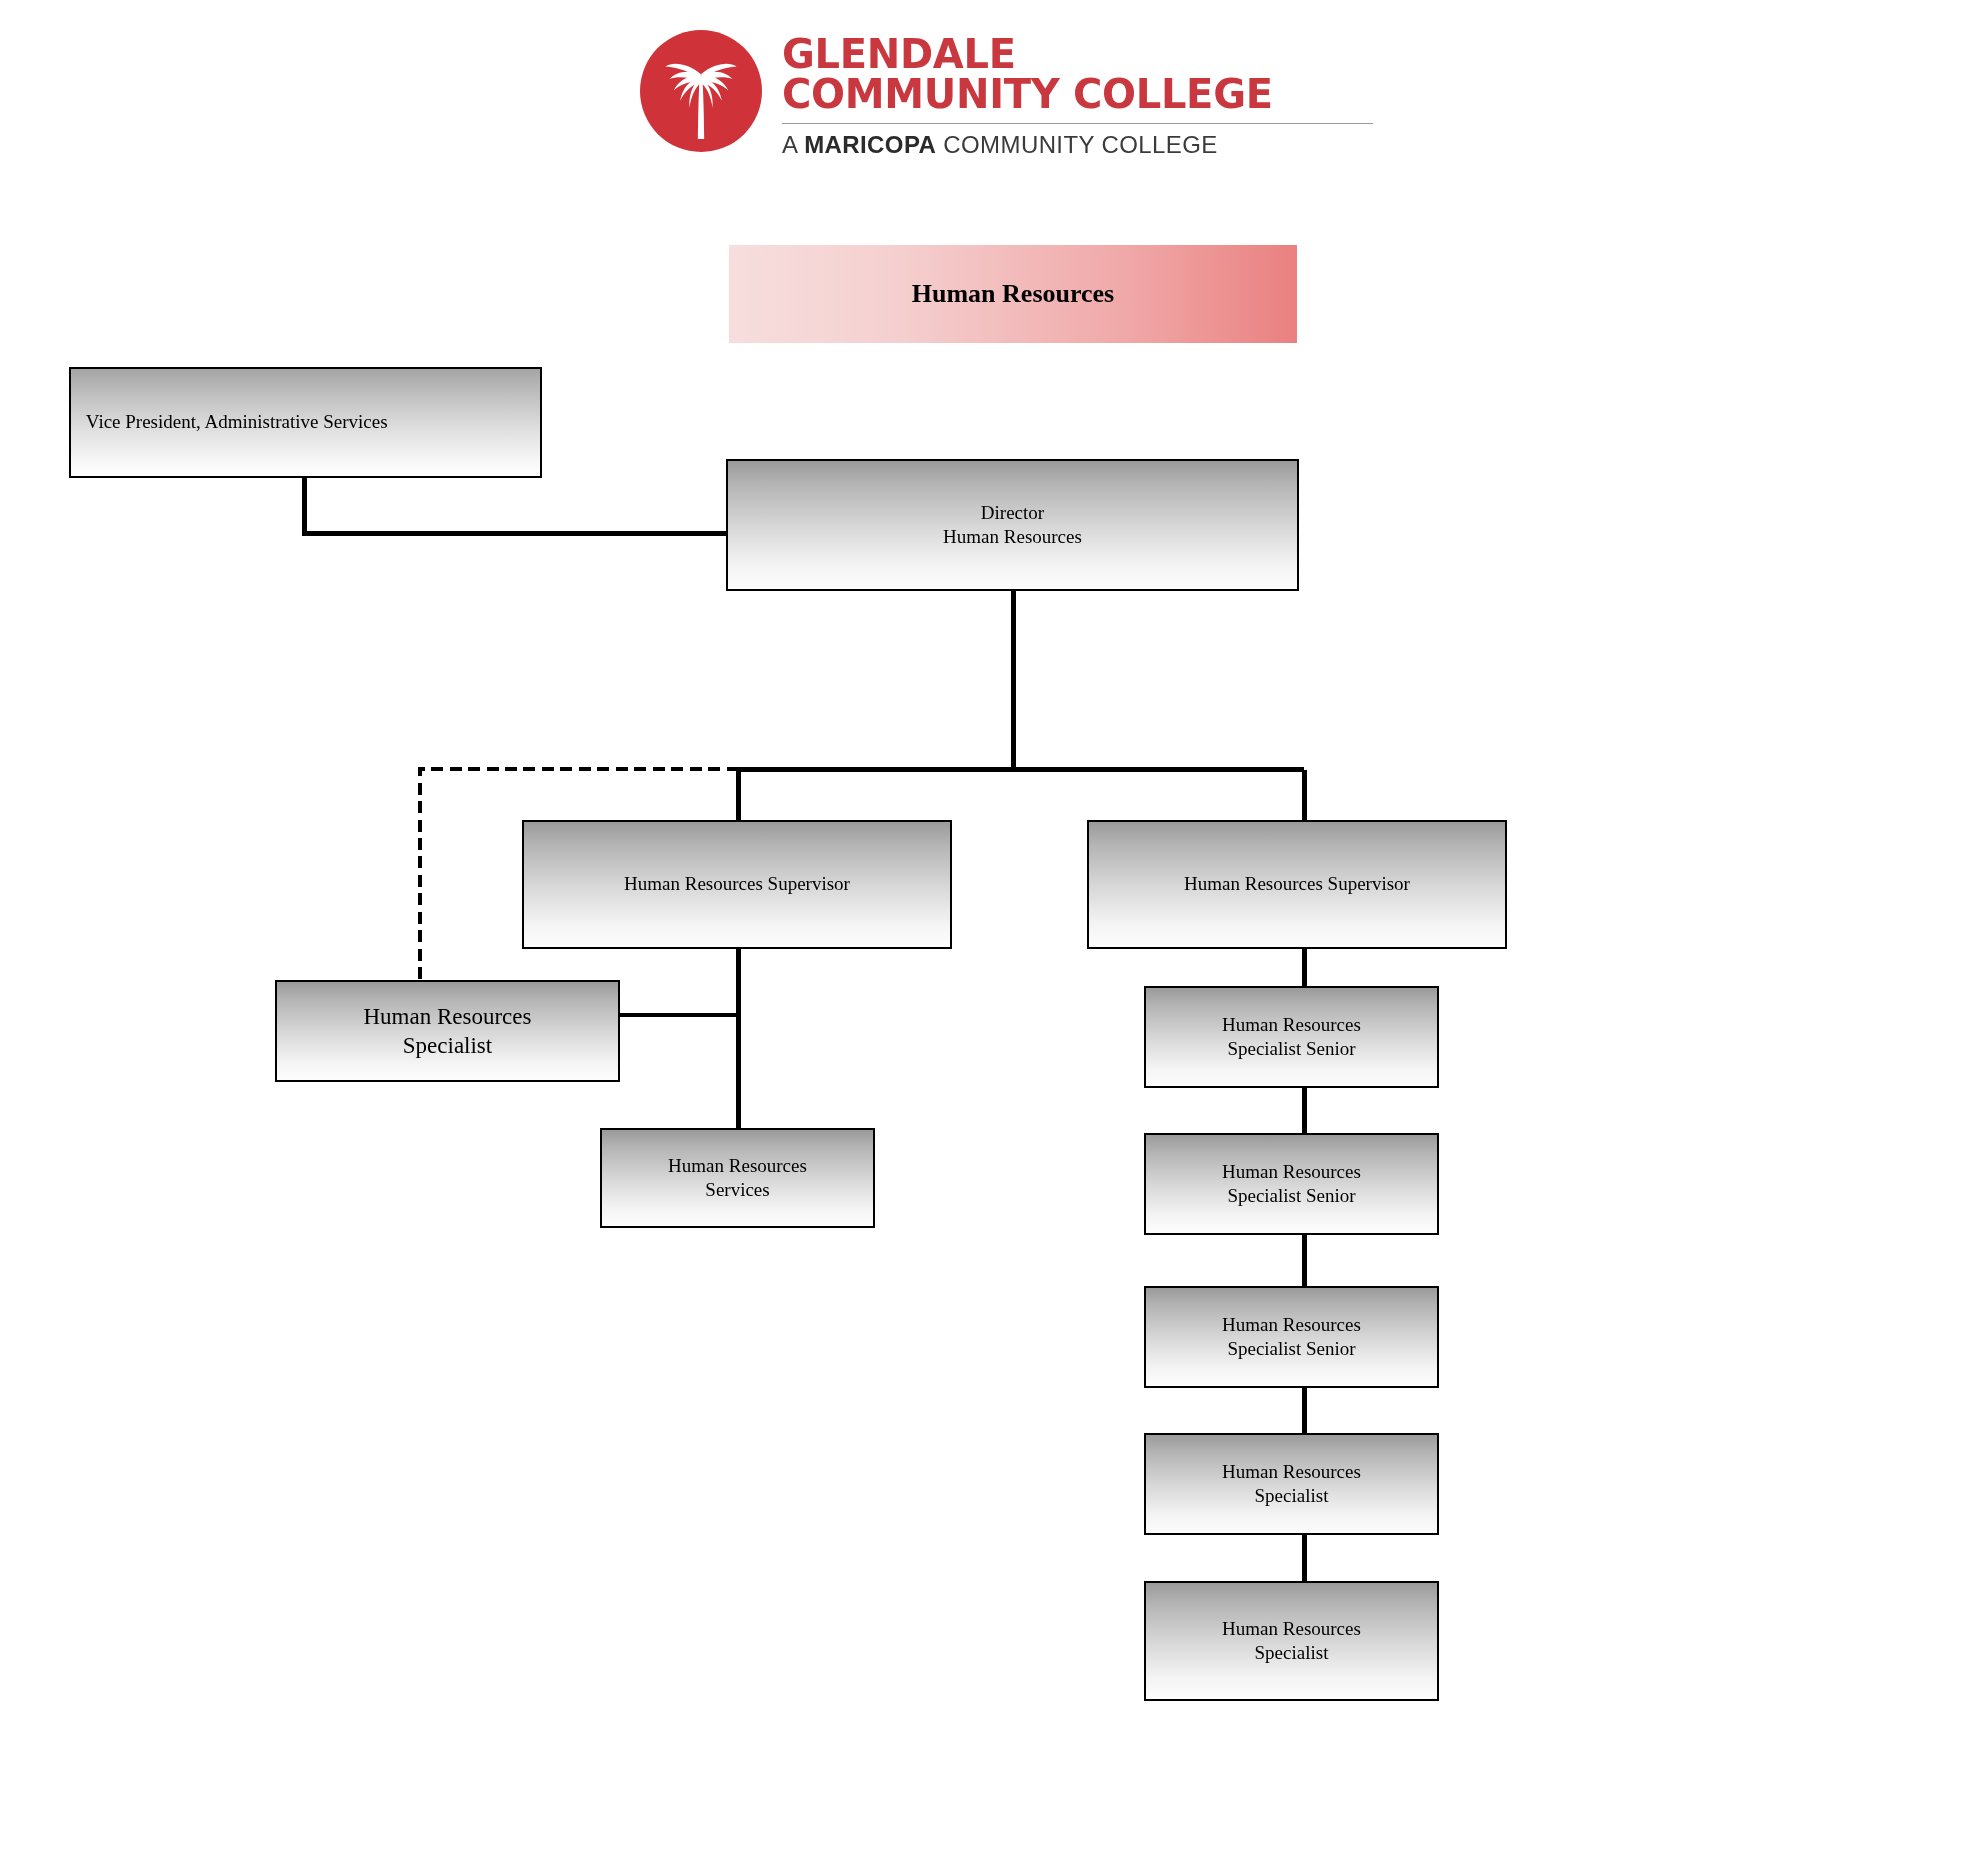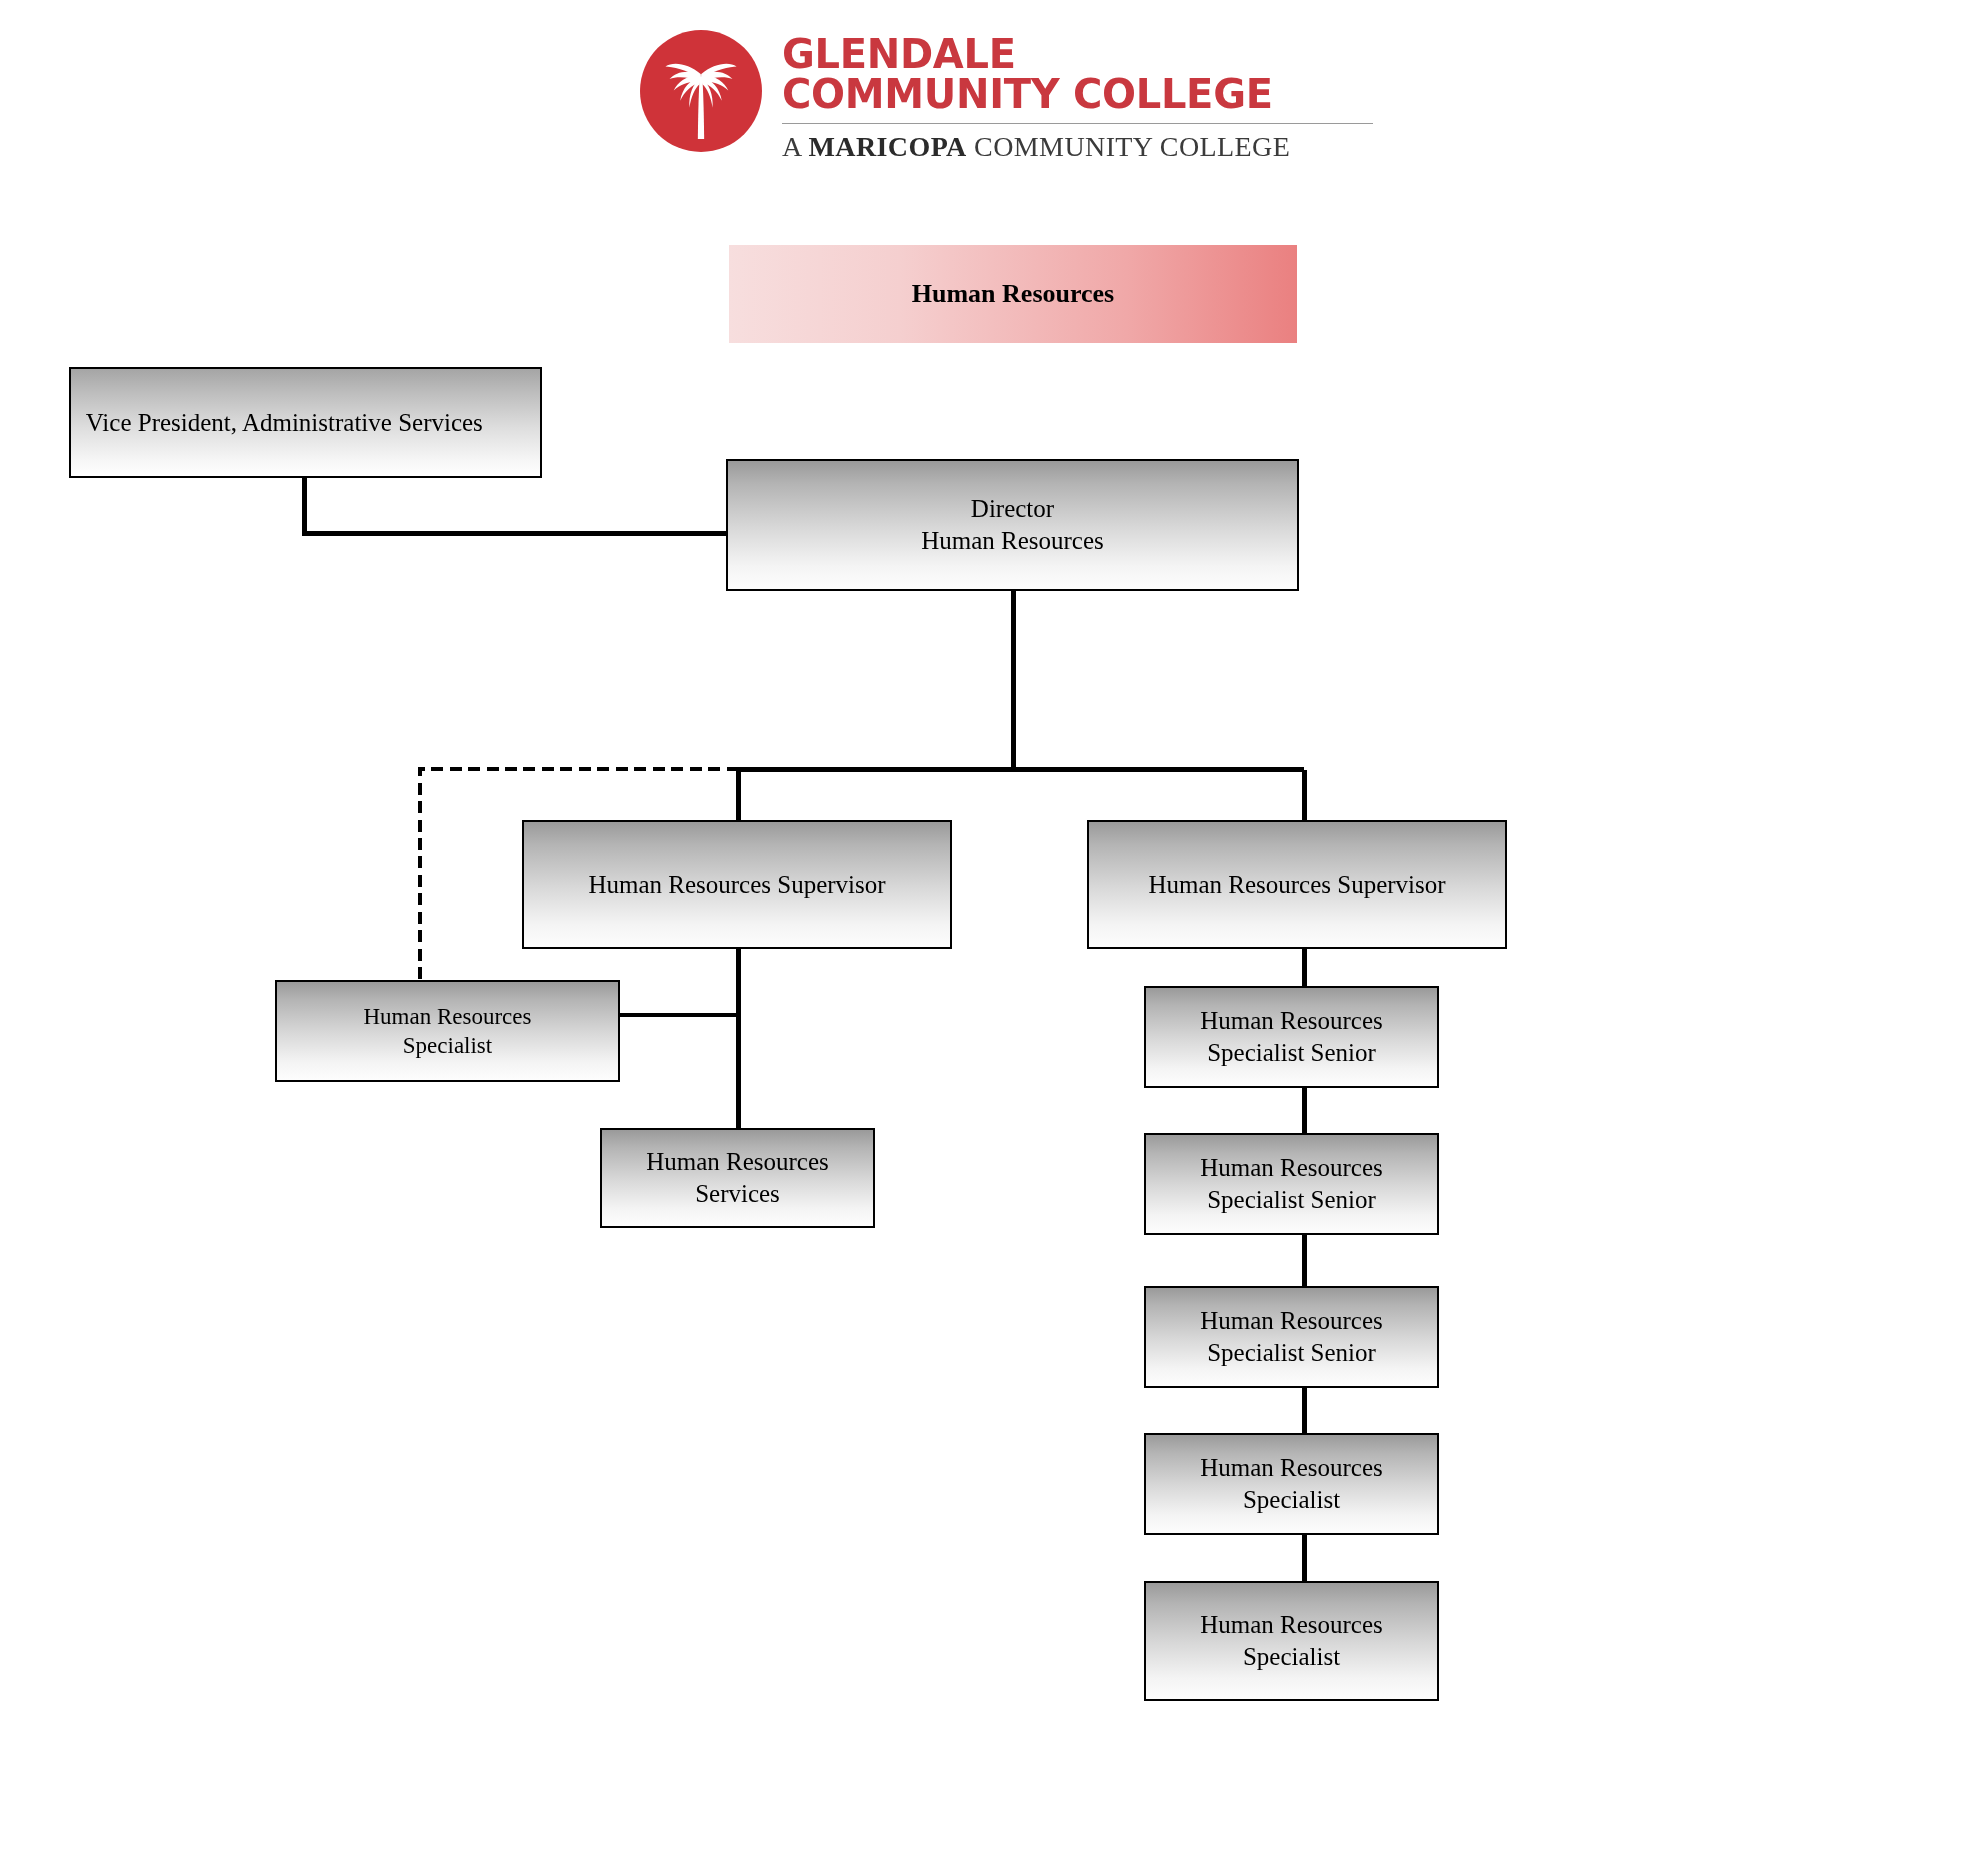--- a/index.html
+++ b/index.html
@@ -52,22 +52,22 @@
     line-height: 1.02;
     letter-spacing: -0.3px;
     white-space: nowrap;
   }
   #logo-rule {
     border-top: 1.4px solid #9a9a9a;
     margin: 8.3px 0 6.5px 0;
     width: 591px;
   }
   #logo-tagline {
-    font-family: Liberation Serif, serif;
-    font-size: 28px;
+    font-family: Liberation Sans, sans-serif;
+    font-size: 24px;
     color: #3b3b3b;
     letter-spacing: 0.4px;
     white-space: nowrap;
   }
   #logo-tagline .bold { font-weight: bold; color: #2b2b2b; }
 
   
   #chart-surface {
     position: absolute;
     left: 0;
@@ -81,21 +81,21 @@
     position: absolute;
     box-sizing: border-box;
     border: 2.8px solid #000000;
     background: linear-gradient(to bottom, #9a9a9a 0%, #b4b4b4 18%, #d8d8d8 52%, #f4f4f4 82%, #fdfdfd 100%);
     display: flex;
     align-items: center;
     justify-content: center;
     text-align: center;
     color: #000000;
     font-family: "Liberation Sans", sans-serif;
-    font-size: 25px;
+    font-size: 19px;
     line-height: 1.28;
     z-index: 5;
   }
   .node .label { padding: 0 7.4px; font-family: Liberation Serif, serif; }
 
   .node.banner {
     border: none;
     background: linear-gradient(to right, #f7dede 0%, #f5cfcf 30%, #f0a8a8 70%, #ea8080 100%);
     font-weight: bold;
     font-size: 26px;

